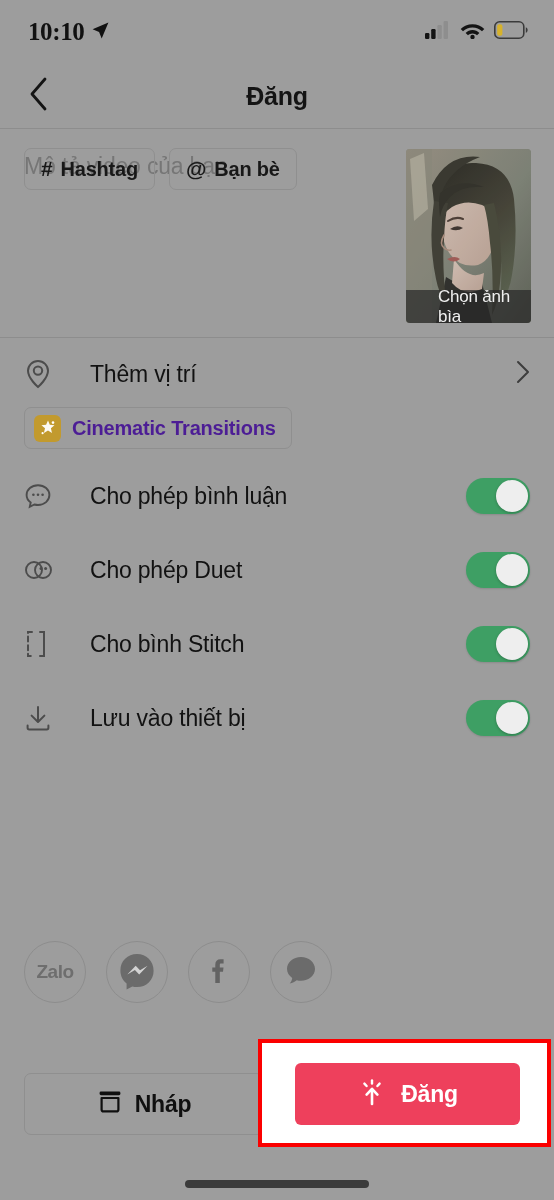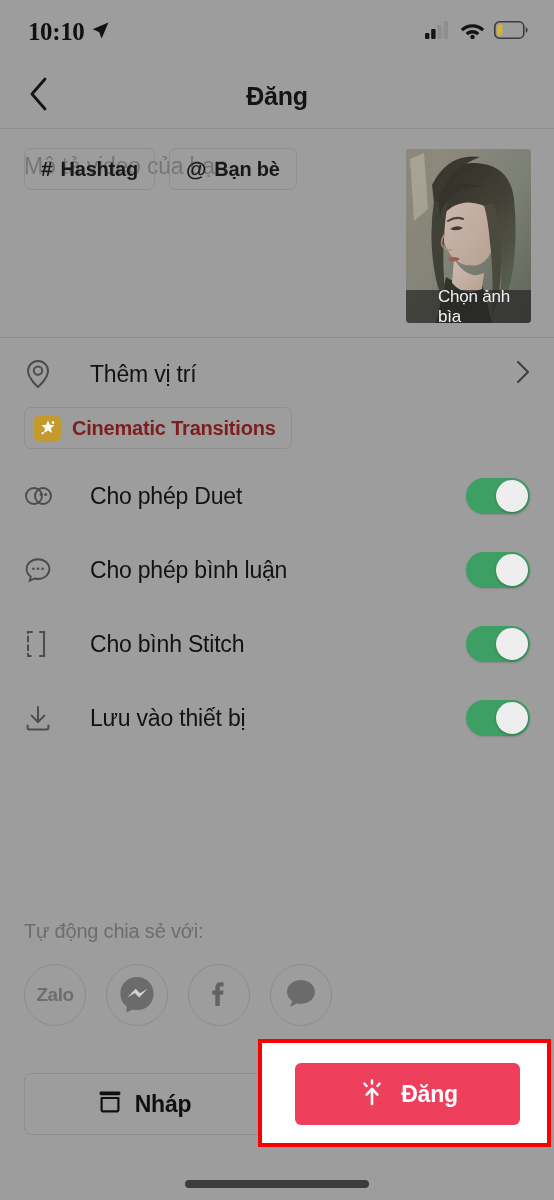--- a/index.html
+++ b/index.html
@@ -216,21 +216,21 @@
     width: 27px; height: 27px;
     border-radius: 6px;
     background: #c29a2e;
     display: flex;
     align-items: center;
     justify-content: center;
   }
   .cine-text {
     font-size: 20px;
     font-weight: 700;
-    color: #7f1d1d;
+    color: #4c1d95;
     letter-spacing: -0.2px;
   }
 
   
   .toggle {
     width: 64px;
     height: 36px;
     border-radius: 18px;
     background: #3e9f64;
     position: relative;
@@ -498,43 +498,43 @@
             <circle cx="3.6" cy="14.2" r="1.1" fill="#fff"></circle>
           </svg>
         </span>
         <span class="cine-text">Cinematic Transitions</span>
       </div>
     </div>
 
 
     <div class="row">
       <span class="row-icon">
+        <svg width="28" height="28" viewBox="0 0 28 28">
+          <path d="M14 3.2C7.6 3.2 2.6 7.6 2.6 13c0 3 1.6 5.7 4.1 7.5l-.9 4.3 4.6-2.3c1.1.3 2.3.5 3.6.5 6.4 0 11.4-4.4 11.4-9.9S20.4 3.2 14 3.2z" fill="none" stroke="#4c4c4c" stroke-width="1.9"></path>
+          <circle cx="9.4" cy="12.8" r="1.3" fill="#4c4c4c"></circle>
+          <circle cx="14" cy="12.8" r="1.3" fill="#4c4c4c"></circle>
+          <circle cx="18.6" cy="12.8" r="1.3" fill="#4c4c4c"></circle>
+        </svg>
+      </span>
+      <span class="row-label">Cho phép bình luận</span>
+      <span class="toggle">
+          <span class="knob"></span>
+        </span>
+    </div>
+
+    <div class="row">
+      <span class="row-icon">
         <svg width="30" height="24" viewBox="0 0 30 24">
           <circle cx="10" cy="12" r="8" fill="none" stroke="#4c4c4c" stroke-width="1.9"></circle>
           <circle cx="19" cy="12" r="8" fill="none" stroke="#4c4c4c" stroke-width="1.9"></circle>
           <circle cx="17" cy="10.4" r="1.5" fill="#4c4c4c"></circle>
           <circle cx="21.6" cy="10.4" r="1.5" fill="#4c4c4c"></circle>
         </svg>
       </span>
       <span class="row-label">Cho phép Duet</span>
-      <span class="toggle">
-          <span class="knob"></span>
-        </span>
-    </div>
-
-    <div class="row">
-      <span class="row-icon">
-        <svg width="28" height="28" viewBox="0 0 28 28">
-          <path d="M14 3.2C7.6 3.2 2.6 7.6 2.6 13c0 3 1.6 5.7 4.1 7.5l-.9 4.3 4.6-2.3c1.1.3 2.3.5 3.6.5 6.4 0 11.4-4.4 11.4-9.9S20.4 3.2 14 3.2z" fill="none" stroke="#4c4c4c" stroke-width="1.9"></path>
-          <circle cx="9.4" cy="12.8" r="1.3" fill="#4c4c4c"></circle>
-          <circle cx="14" cy="12.8" r="1.3" fill="#4c4c4c"></circle>
-          <circle cx="18.6" cy="12.8" r="1.3" fill="#4c4c4c"></circle>
-        </svg>
-      </span>
-      <span class="row-label">Cho phép bình luận</span>
       <span class="toggle">
           <span class="knob"></span>
         </span>
     </div>
 
     <div class="row">
       <span class="row-icon">
         <svg width="24" height="30" viewBox="0 0 24 30">
           <path d="M8 3H4v24h4" fill="none" stroke="#4c4c4c" stroke-width="2" stroke-linecap="round" stroke-dasharray="5 3.6"></path>
           <path d="M16 3h4v24h-4" fill="none" stroke="#4c4c4c" stroke-width="2" stroke-linecap="round"></path>
@@ -555,21 +555,20 @@
         </svg>
       </span>
       <span class="row-label">Lưu vào thiết bị</span>
       <span class="toggle">
           <span class="knob"></span>
         </span>
     </div>
   </div>
 
   <div class="share-section">
-    <div class="share-title">Tự động chia sẻ với:</div>
     <div class="share-icons">
 
       <div class="share-circle">
         <span class="zalo-text">Zalo</span>
       </div>
 
       <div class="share-circle">
         <span>
           <svg width="40" height="40" viewBox="0 0 40 40">
             <path d="M20 4C10.6 4 3.4 11 3.4 20.4c0 5.3 2.4 10 6.2 13.1v6.1l5.7-3.1c1.5.4 3.1.6 4.7.6 9.4 0 16.6-7 16.6-16.4S29.4 4 20 4z" fill="#6b6b6b"></path>

